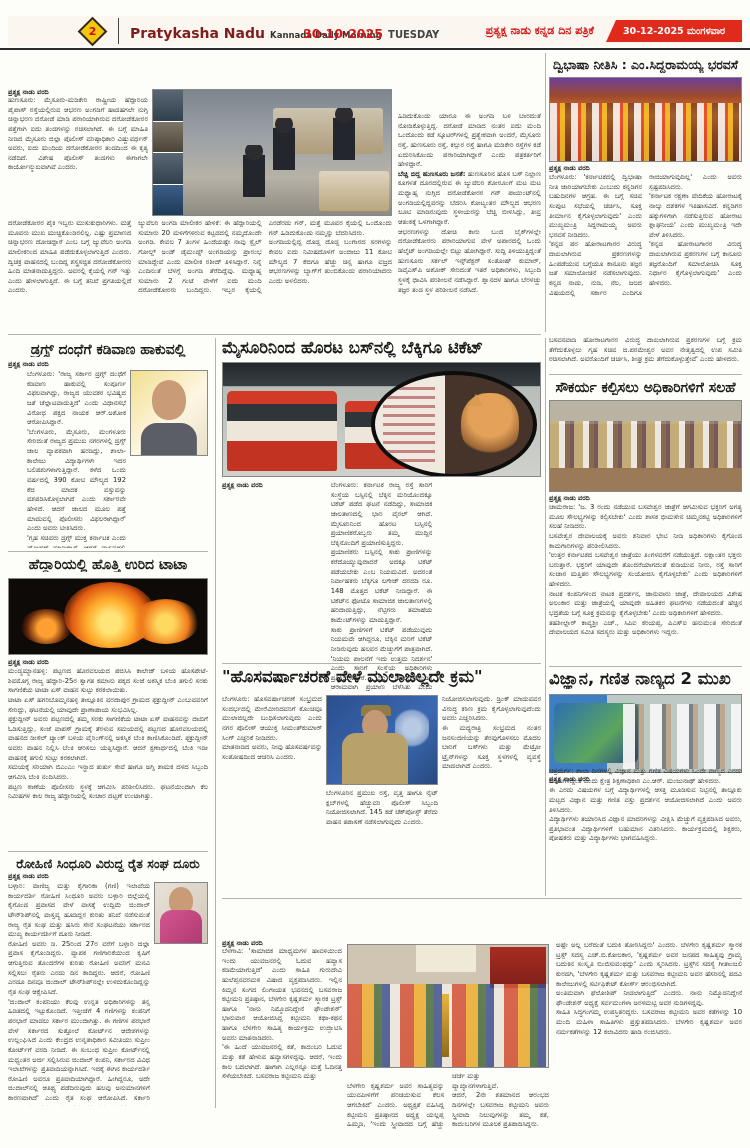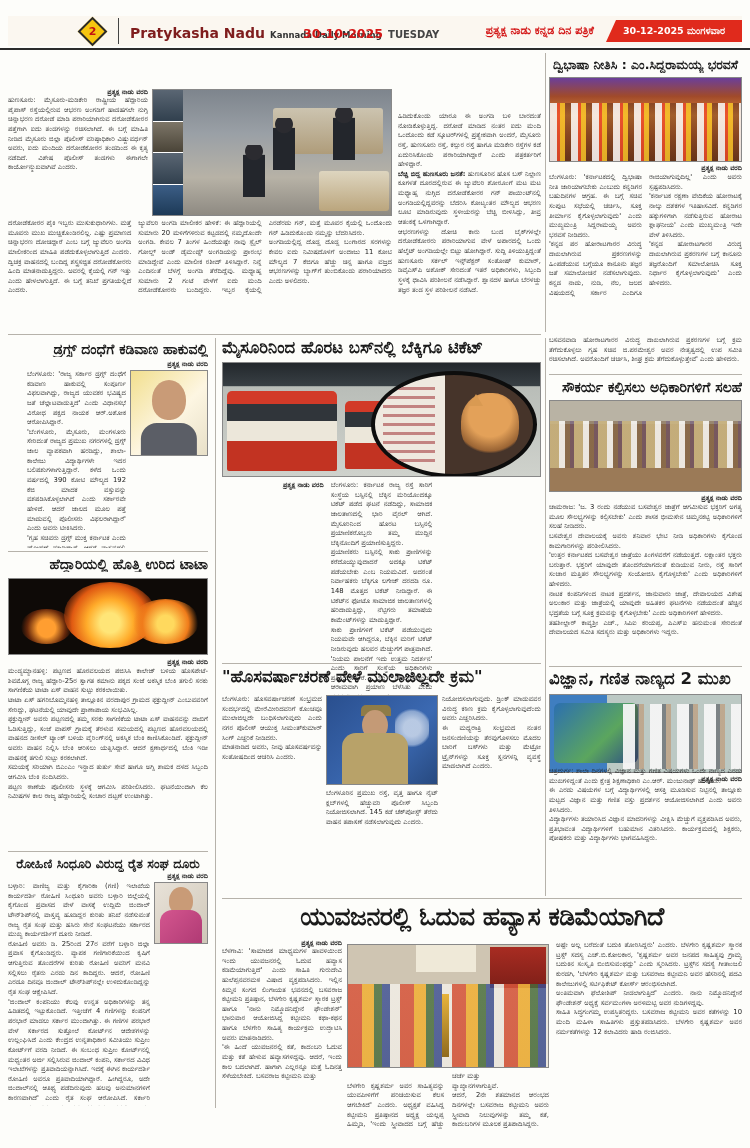--- a/index.html
+++ b/index.html
@@ -18,23 +18,23 @@
   .hdr-date{color:#d31515;font-weight:bold;font-size:12.5px;}
   .hdr-day{color:#444;font-size:10px;font-weight:bold;margin-top:32px;}
   .tagline{color:#d31515;font-weight:bold;font-size:11px;}
   .datebox{background:#e02a1c;color:#fff;font-weight:bold;font-size:9.5px;line-height:22px;
            text-align:center;clip-path:polygon(10px 0,100% 0,100% 100%,0 100%);}
   .rule{background:#2b2b2b;}
   .hair{background:#b6b2aa;}
   
   .headline-xl{font-size:25px;font-weight:bold;text-align:center;line-height:1.15;letter-spacing:-.5px;white-space:nowrap;}
   .headline-lg{font-size:16.5px;font-weight:bold;text-align:left;line-height:1.15;white-space:nowrap;overflow:hidden;}
-  .headline-md{font-size:14px;font-weight:bold;text-align:right;line-height:1.15;white-space:nowrap;overflow:hidden;}
+  .headline-md{font-size:14px;font-weight:bold;text-align:center;line-height:1.15;white-space:nowrap;overflow:hidden;}
   .headline-sm{font-size:12.5px;font-weight:bold;text-align:center;white-space:nowrap;overflow:hidden;}
-  .byline{font-size:6.5px;font-weight:bold;text-align:right;color:#222;}
+  .byline{font-size:6.5px;font-weight:bold;text-align:left;color:#222;}
   .body{font-size:6.8px;line-height:1.42;text-align:justify;white-space:pre-line;overflow:hidden;color:#1c1c1c;}
   .c2{column-count:2;column-gap:7px;}
   .c3{column-count:3;column-gap:7px;}
   
   .ph{overflow:hidden;border:1px solid #888;box-sizing:border-box;}
   .ph-cctv{background:linear-gradient(180deg,#7e858d 0%,#9aa0a6 35%,#b7b2a6 70%,#8e8a82 100%);}
   .mugshots{position:absolute;left:0;top:0;width:30px;height:100%;display:grid;grid-template-rows:1fr 1fr 1fr 1fr;gap:1px;background:#fff;}
   .mug{background:linear-gradient(180deg,#5a6673,#31404e);}
   .mug:nth-child(2){background:linear-gradient(180deg,#7d7668,#4a4438);}
   .mug:nth-child(4){background:linear-gradient(180deg,#3c5e86,#1d3least);background:linear-gradient(180deg,#3c5e86,#1d3a57);}
@@ -218,21 +218,21 @@
   <div class="abs body" style="left:222px;top:695px;width:100px;height:200px;">ಬೆಂಗಳೂರು: ಹೊಸವರ್ಷಾಚರಣೆ ಸಂಭ್ರಮದ ಸಂದರ್ಭದಲ್ಲಿ ಮೇರೆಮೀರಿದವರಿಗೆ ಕೊಂಚವೂ ಮುಲಾಜಿಲ್ಲದೇ ಬಂಧಿಸಲಾಗುವುದು ಎಂದು ನಗರ ಪೊಲೀಸ್ ಆಯುಕ್ತ ಸೀಮಂತ್‌ಕುಮಾರ್ ಸಿಂಗ್ ಎಚ್ಚರಿಕೆ ನೀಡಿದರು.
 ಮಾತನಾಡಿದ ಅವರು, ನೀವು ಹೊಸವರ್ಷವನ್ನು ಸಂತೋಷದಿಂದ ಆಚರಿಸಿ ಎಂದರು.</div>
   <div class="abs ph ph-cop" style="left:326px;top:695px;width:112px;height:90px;">
     <div class="emblem"></div>
     <div class="cop-cap"></div>
     <div class="cop-face"></div>
     <div class="cop-body"></div>
   </div>
   <div class="abs body" style="left:326px;top:789px;width:112px;height:106px;">ಬೆಂಗಳೂರಿನ ಪ್ರಮುಖ ರಸ್ತೆ, ವೃತ್ತ ಹಾಗೂ ನೈಟ್ ಕ್ಲಬ್‌ಗಳಲ್ಲಿ ಹೆಚ್ಚುವರಿ ಪೊಲೀಸ್ ಸಿಬ್ಬಂದಿ ನಿಯೋಜಿಸಲಾಗಿದೆ. 145 ಕಡೆ ಚೆಕ್‌ಪೋಸ್ಟ್ ತೆರೆದು ವಾಹನ ತಪಾಸಣೆ ನಡೆಸಲಾಗುವುದು ಎಂದರು.</div>
   <div class="abs body" style="left:442px;top:695px;width:99px;height:200px;">ನಿಯೋಜಿಸಲಾಗುವುದು. ಡ್ರಿಂಕ್ ಮಾಡುವವರ ವಿರುದ್ಧ ಕಠಿಣ ಕ್ರಮ ಕೈಗೊಳ್ಳಲಾಗುವುದೆಂದು ಅವರು ಎಚ್ಚರಿಸಿದರು.
-ಈ ಮಧ್ಯರಾತ್ರಿ ಸಂಭ್ರಮದ ನಂತರ ಜನಸಂದಣಿಯನ್ನು ತೆರವುಗೊಳಿಸಲು ಮೊದಲ ಬಾರಿಗೆ ಬಸ್‌ಗಳು ಮತ್ತು ಮೆಟ್ರೋ ಟ್ರೈನ್‌ಗಳನ್ನು ಸೂಕ್ತ ಸ್ಹನಗಳನ್ಲಿ ವ್ಯವಸ್ಥೆ ಮಾಡಲಾಗಿದೆ ಎಂದರು.</div>
+ಈ ಮಧ್ಯರಾತ್ರಿ ಸಂಭ್ರಮದ ನಂತರ ಜನಸಂದಣಿಯನ್ನು ತೆರವುಗೊಳಿಸಲು ಮೊದಲ ಬಾರಿಗೆ ಬಸ್‌ಗಳು ಮತ್ತು ಮೆಟ್ರೋ ಟ್ರೈನ್‌ಗಳನ್ನು ಸೂಕ್ತ ಸ್ಥಳಗಳಲ್ಲಿ ವ್ಯವಸ್ಥೆ ಮಾಡಲಾಗಿದೆ ಎಂದರು.</div>
 
   <div class="abs headline-md" style="left:549px;top:379px;width:193px;">ಸೌಕರ್ಯ ಕಲ್ಪಿಸಲು ಅಧಿಕಾರಿಗಳಿಗೆ ಸಲಹೆ</div>
   <div class="abs ph ph-inspect" style="left:549px;top:400px;width:193px;height:92px;">
     <div class="crowd"></div>
   </div>
   <div class="abs byline" style="left:549px;top:494px;width:193px;">ಪ್ರತ್ಯಕ್ಷ ನಾಡು ವರದಿ</div>
   <div class="abs body" style="left:549px;top:503px;width:193px;height:160px;">ಚಾಮರಾಜ: 'ಜ. 3 ರಂದು ನಡೆಯುವ ಬಸವೇಶ್ವರ ಜಾತ್ರೆಗೆ ಆಗಮಿಸುವ ಭಕ್ತರಿಗೆ ಅಗತ್ಯ ಮೂಲ ಸೌಲಭ್ಯಗಳನ್ನು ಕಲ್ಪಿಸಬೇಕು' ಎಂದು ಶಾಸಕ ಭೀಮಸೇನ ಚಿಮ್ಮನಕಟ್ಟಿ ಅಧಿಕಾರಿಗಳಿಗೆ ಸಲಹೆ ನೀಡಿದರು.
 ಬಸವೇಶ್ವರ ದೇವಾಲಯಕ್ಕೆ ಅವರು ಶನಿವಾರ ಭೇಟಿ ನೀಡಿ ಅಧಿಕಾರಿಗಳು ಕೈಗೊಂಡ ಕಾಮಗಾರಿಗಳನ್ನು ಪರಿಶೀಲಿಸಿದರು.
 'ಉತ್ತರ ಕರ್ನಾಟಕದ ಬಸವೇಶ್ವರ ಜಾತ್ರೆಯು ತಿಂಗಳವರೆಗೆ ನಡೆಯುತ್ತದೆ. ಲಕ್ಷಾಂತರ ಭಕ್ತರು ಬರುತ್ತಾರೆ. ಭಕ್ತರಿಗೆ ಯಾವುದೇ ತೊಂದರೆಯಾಗದಂತೆ ಕುಡಿಯುವ ನೀರು, ರಸ್ತೆ ಸಾರಿಗೆ ಸಂಚಾರ ಮತ್ತಿತರ ಸೌಲಭ್ಯಗಳನ್ನು ಸಂಯೋಜಿಸಿ ಕೈಗೊಳ್ಳಬೇಕು' ಎಂದು ಅಧಿಕಾರಿಗಳಿಗೆ ಹೇಳಿದರು.
 ನಾಟಕ ಕಂಪನಿಗಳಿಂದ ನಾಟಕ ಪ್ರದರ್ಶನ, ಜಾನುವಾರು ಜಾತ್ರೆ, ದೇವಾಲಯದ ವಿಶೇಷ ಅಲಂಕಾರ ಮತ್ತು ಜಾತ್ರೆಯಲ್ಲಿ ಯಾವುದೇ ಅಹಿತಕರ ಘಟನೆಗಳು ನಡೆಯದಂತೆ ಹೆಚ್ಚಿನ ಭದ್ರತೆಯ ಬಗ್ಗೆ ಸೂಕ್ತ ಕ್ರಮವನ್ನು ಕೈಗೊಳ್ಳಬೇಕು' ಎಂದು ಅಧಿಕಾರಿಗಳಿಗೆ ಹೇಳಿದರು.
@@ -243,21 +243,20 @@
   <div class="abs ph ph-expo" style="left:549px;top:694px;width:193px;height:79px;">
     <div class="expo-chart"></div>
     <div class="expo-people"></div>
   </div>
   <div class="abs byline" style="left:549px;top:775px;width:193px;">ಪ್ರತ್ಯಕ್ಷ ನಾಡು ವರದಿ</div>
   <div class="abs body" style="left:549px;top:767px;width:193px;height:112px;">ಚಿತ್ರದುರ್ಗ: ಶಾಲಾ ದಿನಗಳಲ್ಲಿ ವಿಜ್ಞಾನ ಮತ್ತು ಗಣಿತ ವಿಷಯಗಳು ಒಂದೇ ನಾಣ್ಯದ ಎರಡು ಮುಖಗಳಿದ್ದಂತೆ ಎಂದು ಕ್ಷೇತ್ರ ಶಿಕ್ಷಣಾಧಿಕಾರಿ ಎಂ.ಆರ್. ಮಂಜುನಾಥ್ ಹೇಳಿದರು.
 ಈ ಎರಡು ವಿಷಯಗಳ ಬಗ್ಗೆ ವಿದ್ಯಾರ್ಥಿಗಳಲ್ಲಿ ಆಸಕ್ತಿ ಮೂಡಿಸುವ ನಿಟ್ಟಿನಲ್ಲಿ ತಾಲ್ಲೂಕು ಮಟ್ಟದ ವಿಜ್ಞಾನ ಮತ್ತು ಗಣಿತ ವಸ್ತು ಪ್ರದರ್ಶನ ಆಯೋಜಿಸಲಾಗಿದೆ ಎಂದು ಅವರು ತಿಳಿಸಿದರು.
 ವಿದ್ಯಾರ್ಥಿಗಳು ತಯಾರಿಸಿದ ವಿಜ್ಞಾನ ಮಾದರಿಗಳನ್ನು ವೀಕ್ಷಿಸಿ ಮೆಚ್ಚುಗೆ ವ್ಯಕ್ತಪಡಿಸಿದ ಅವರು, ಪ್ರತಿಭಾವಂತ ವಿದ್ಯಾರ್ಥಿಗಳಿಗೆ ಬಹುಮಾನ ವಿತರಿಸಿದರು. ಕಾರ್ಯಕ್ರಮದಲ್ಲಿ ಶಿಕ್ಷಕರು, ಪೋಷಕರು ಮತ್ತು ವಿದ್ಯಾರ್ಥಿಗಳು ಭಾಗವಹಿಸಿದ್ದರು.</div>
 
   <div class="abs hair" style="left:222px;top:898px;width:520px;height:1px;"></div>
-  <div class="abs headline-xl" style="left:222px;top:903px;width:520px;">ಯುವಜನರಲ್ಲಿ ಓದುವ ಹವ್ಯಾಸ ಕಡಿಮೆಯಾಗಿದೆ</div>
 
   <div class="abs" style="left:222px;top:939px;width:120px;height:209px;">
     <div class="byline">ಪ್ರತ್ಯಕ್ಷ ನಾಡು ವರದಿ</div>
     <div class="body" style="height:200px;">ಬೆಳಗಾವಿ: 'ಸಾಮಾಜಿಕ ಮಾಧ್ಯಮಗಳ ಹಾವಳಿಯಿಂದ ಇಂದು ಯುವಜನರಲ್ಲಿ ಓದುವ ಹವ್ಯಾಸ ಕಡಿಮೆಯಾಗುತ್ತಿದೆ' ಎಂದು ಸಾಹಿತಿ ಗುರುದೇವಿ ಹುಲೆಪ್ಪನವರಮಠ ವಿಷಾದ ವ್ಯಕ್ತಪಡಿಸಿದರು. ಇಲ್ಲಿನ ಕಿಮ್ಮನ ಸಂಗದ ಲಿಂಗಾಯತ ಭವನದಲ್ಲಿ ಬಸವರಾಜ ಕಟ್ಟೀಮನಿ ಪ್ರತಿಷ್ಠಾನ, ಬೆಳಗೇರಿ ಕೃಷ್ಣಶರ್ಮ ಸ್ಮಾರಕ ಟ್ರಸ್ಟ್ ಹಾಗೂ 'ನಾನು ನಿಮ್ಮೊಡನಿದ್ದೇನೆ ಫೌಂಡೇಶನ್' ಭಾನುವಾರ ಆಯೋಜಿಸಿದ್ದ ಕಟ್ಟೀಮನಿ ಕಥಾ-ಕಥನ ಹಾಗೂ ಬೆಳಗೇರಿ ಸಾಹಿತ್ಯ ಕಾರ್ಯಕ್ರಮ ಉದ್ಘಾಟಿಸಿ ಅವರು ಮಾತನಾಡಿದರು.
 'ಈ ಹಿಂದೆ ಯುವಜನರಲ್ಲಿ ಕತೆ, ಕಾದಂಬರಿ ಓದುವ ಮತ್ತು ಕತೆ ಹೇಳುವ ಹವ್ಯಾಸಗಳಿದ್ದವು. ಆದರೆ, ಇಂದು ಕಾಲ ಬದಲಾಗಿದೆ. ಹಾಗಾಗಿ ಎಲ್ಲರನ್ನೂ ಮತ್ತೆ ಓದಿನತ್ತ ಸೆಳೆಯಬೇಕಿದೆ. ಬಸವರಾಜ ಕಟ್ಟೀಮನಿ ಮತ್ತು</div>
   </div>
 
   <div class="abs ph ph-event" style="left:347px;top:944px;width:202px;height:124px;">
     <div class="banner2"></div>
     <div class="banner"></div>

